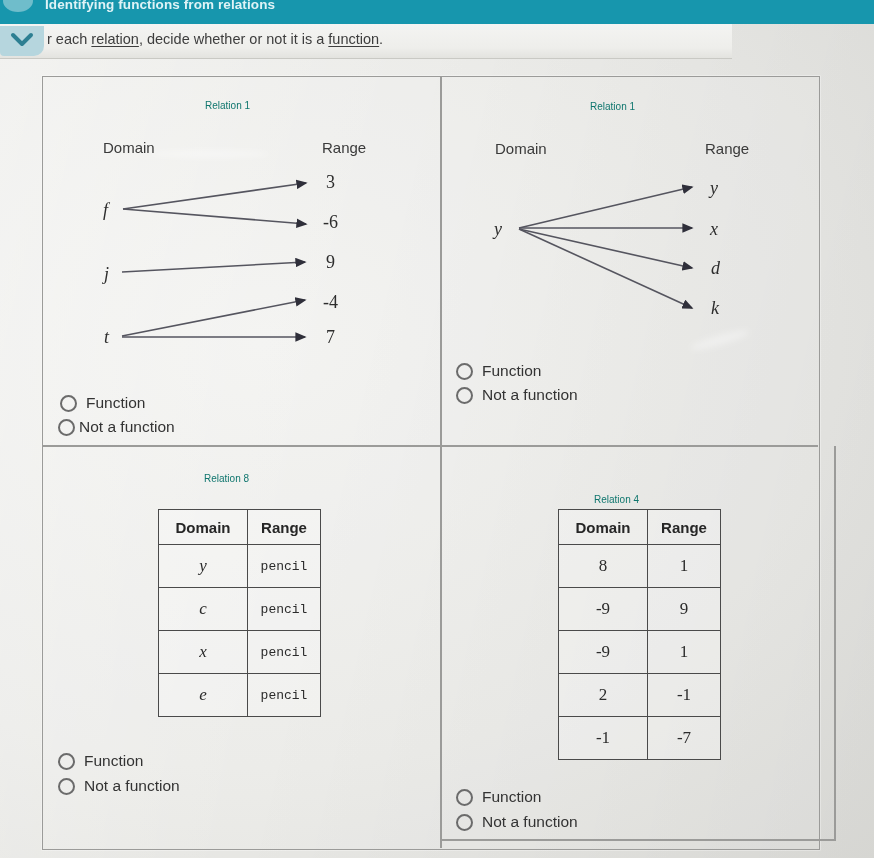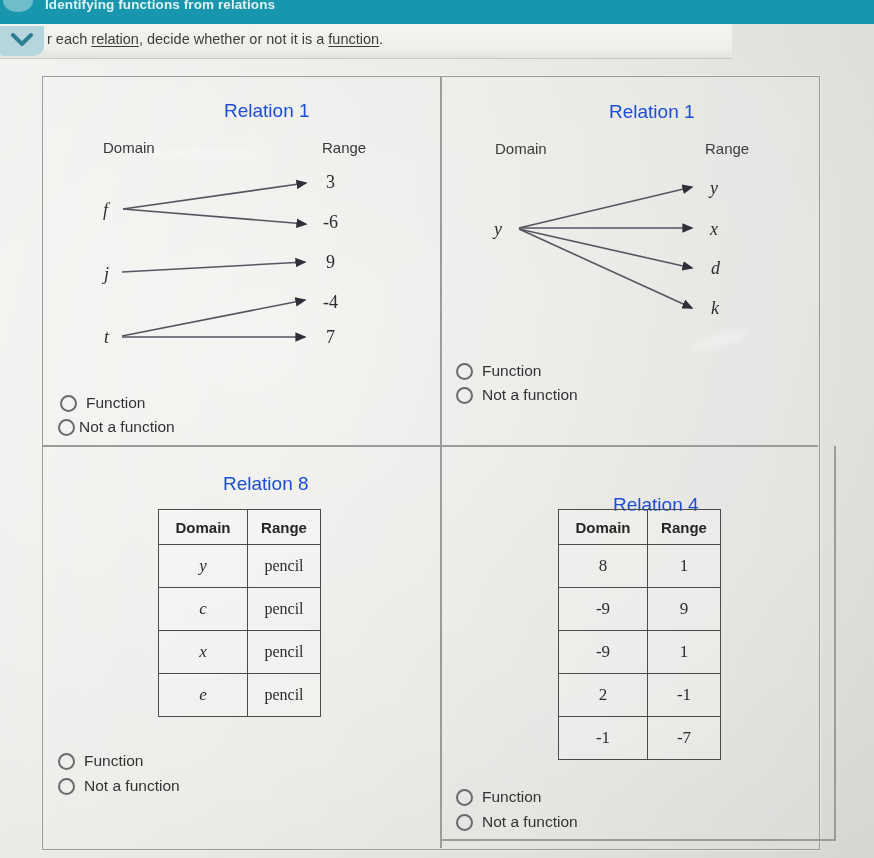--- a/index.html
+++ b/index.html
@@ -69,21 +69,21 @@
   }
   .hline{
     position:absolute;left:42px;top:445px;width:776px;height:1.5px;background:#9b9b99;
   }
   
   .br-right{position:absolute;left:834px;top:446px;width:1.5px;height:394px;background:#9b9b99;}
   .br-bottom{position:absolute;left:440px;top:839px;width:396px;height:1.5px;background:#9b9b99;}
 
   
   .rel-title{
-    position:absolute;font-size:19px;color:#1d4ed8;white-space:nowrap;margin-left:19px;
+    position:absolute;font-size:10px;color:#0f766e;white-space:nowrap;
   }
   .col-label{
     position:absolute;font-size:15px;color:#3a3a3a;white-space:nowrap;
   }
   .node{
     position:absolute;font-size:18px;font-style:italic;
     font-family:"Liberation Serif",serif;color:#2d2d2d;white-space:nowrap;
   }
   .val{
     position:absolute;font-size:18px;
@@ -114,21 +114,21 @@
     padding:0;
   }
   table.reltab th{
     font-family:"Liberation Sans",sans-serif;
     font-weight:bold;font-size:15px;color:#262626;
     height:34px;
   }
   table.reltab td{height:42px;}
   table.reltab td.it{font-style:italic;}
   table.reltab td.word{
-    font-family:Liberation Serif, serif;font-style:normal;font-size:16px;
+    font-family:Liberation Mono, monospace;font-style:normal;font-size:13px;
   }
   .t3 th:nth-child(1),.t3 td:nth-child(1){width:88px;}
   .t3 th:nth-child(2),.t3 td:nth-child(2){width:72px;}
   .t4 th:nth-child(1),.t4 td:nth-child(1){width:88px;}
   .t4 th:nth-child(2),.t4 td:nth-child(2){width:72px;}
 
   
   .smudge{position:absolute;background:rgba(255,255,255,.35);filter:blur(3px);border-radius:50%;}
 </style>
 </head>

